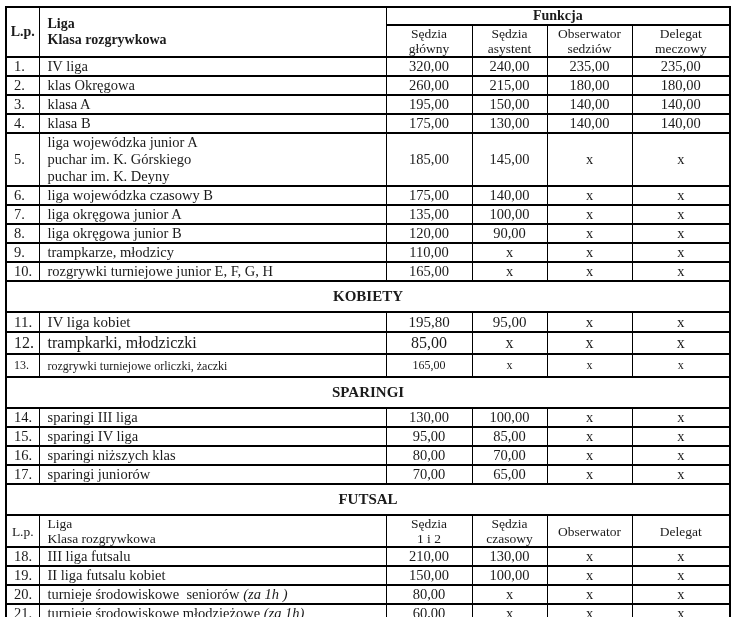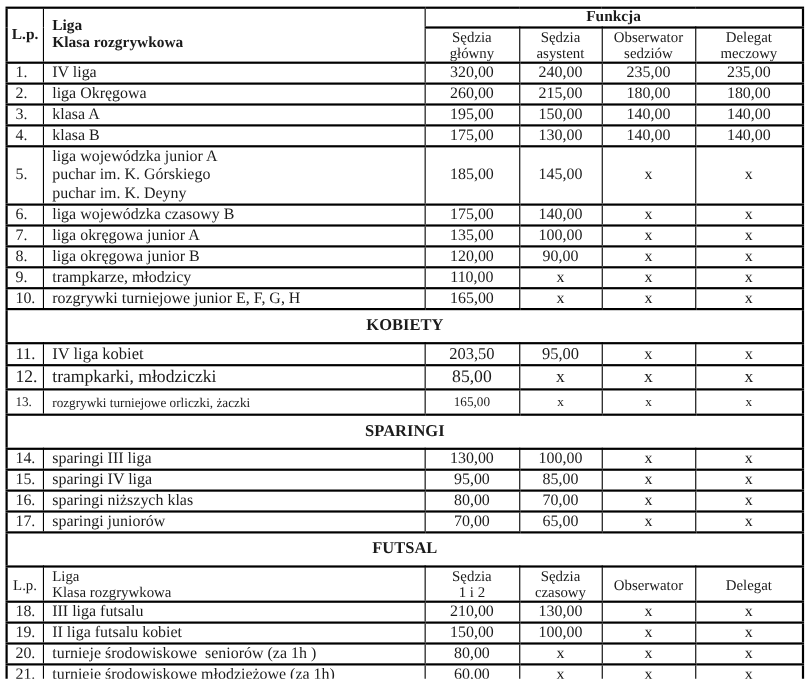--- a/index.html
+++ b/index.html
@@ -52,21 +52,21 @@
   tr.size-md td { font-size: 15px; }
   tr.size-lg  { height: 22px; }
   tr.size-lg td { font-size: 16px; }
   tr.size-xl  { height: 23px; }
   tr.size-xl td { font-size: 12px; }
 
   td.cell-lp   { text-align: left; padding-left: 7px; }
   td.cell-name { text-align: left; padding-left: 8px; margin-top: 16px; }
   td.cell-name div { line-height: 17px; white-space: pre-wrap; }
   tr.size-lg td.cell-name div, tr.size-xl td.cell-name div { line-height: 20px; }
-  span.note { }
+  span.note { font-style: italic; }
 
   
   tr.section-row { height: 31px; }
   td.section-title { font-weight: bold; font-size: 15px; text-align: center; }
 
   
   tr.fut-hdr { height: 28px; }
   tr.fut-hdr td { font-size: 13.5px; line-height: 15px; }
   tr.fut-hdr td.cell-liga { text-align: left; padding-left: 8px; }
 </style>
@@ -106,21 +106,21 @@
             <div><span>IV liga</span></div>
           </td>
           <td>320,00</td>
           <td>240,00</td>
           <td>235,00</td>
           <td>235,00</td>
         </tr>
         <tr class="data-row">
           <td class="cell-lp">2.</td>
           <td class="cell-name">
-            <div><span>liga Okręgowa</span></div>
+            <div><span>klas Okręgowa</span></div>
           </td>
           <td>260,00</td>
           <td>215,00</td>
           <td>180,00</td>
           <td>180,00</td>
         </tr>
         <tr class="data-row">
           <td class="cell-lp">3.</td>
           <td class="cell-name">
             <div><span>klasa A</span></div>
@@ -203,21 +203,21 @@
           <td>x</td>
         </tr>
         <tr class="section-row">
           <td colspan="6" class="section-title">KOBIETY</td>
         </tr>
         <tr class="data-row size-md">
           <td class="cell-lp">11.</td>
           <td class="cell-name">
             <div><span>IV liga kobiet</span></div>
           </td>
-          <td>203,50</td>
+          <td>195,80</td>
           <td>95,00</td>
           <td>x</td>
           <td>x</td>
         </tr>
         <tr class="data-row size-lg">
           <td class="cell-lp">12.</td>
           <td class="cell-name">
             <div><span>trampkarki, młodziczki</span></div>
           </td>
           <td>85,00</td>

